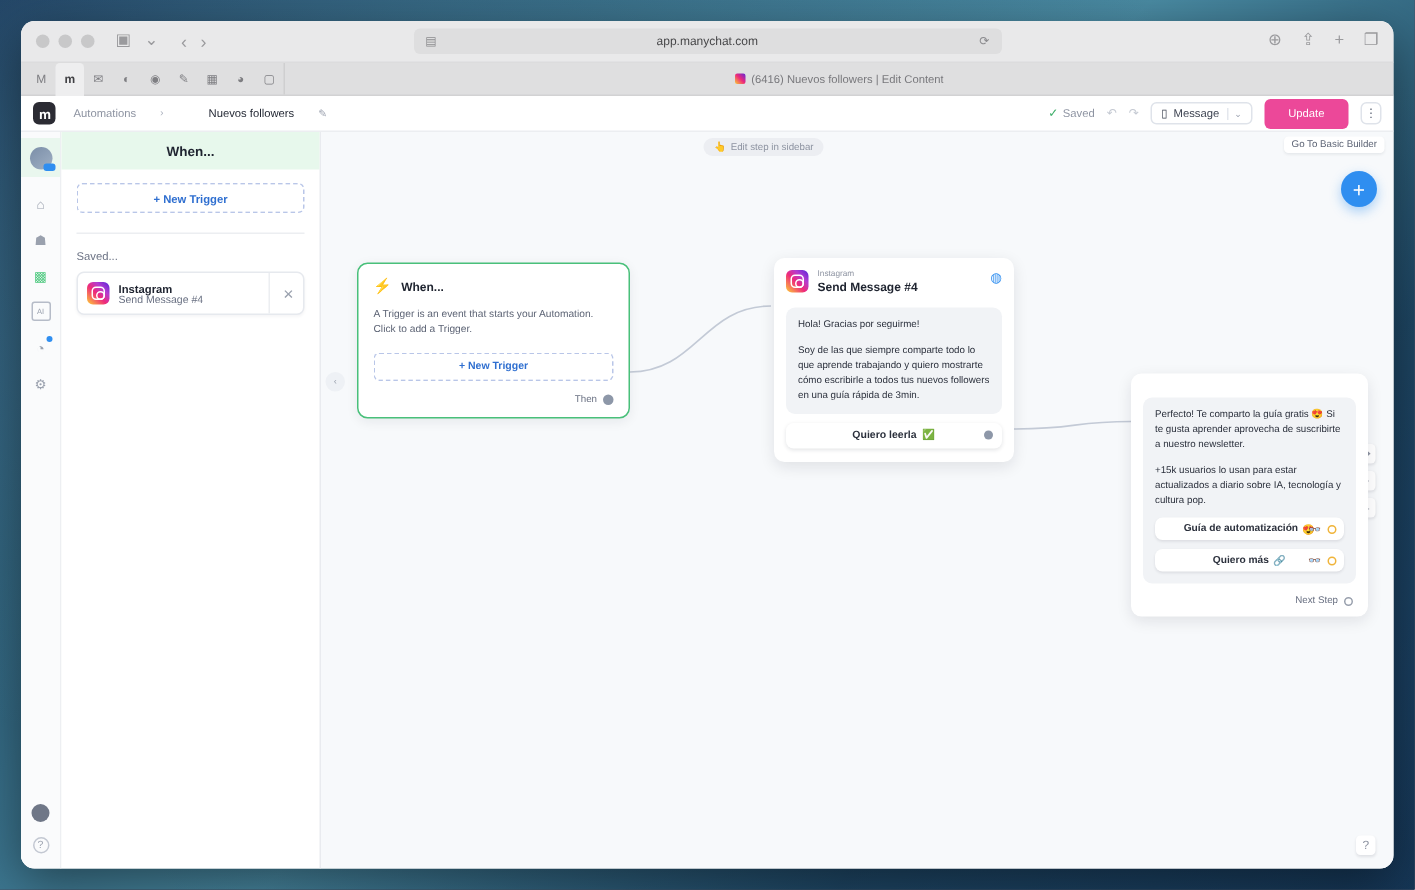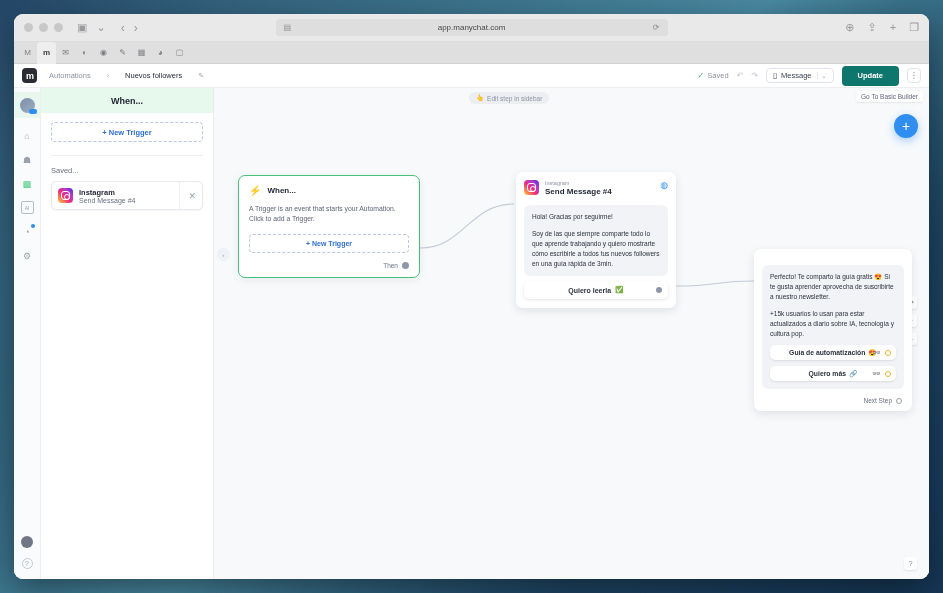--- a/index.html
+++ b/index.html
@@ -85,35 +85,35 @@
     background: #fff;
   }
   .mc-logo {
     width: 15px; height: 15px; border-radius: 4px; background: #2b2b33;
     color: #fff; font-size: 9px; font-weight: 800; display:flex; align-items:center; justify-content:center;
     letter-spacing: -1px;
   }
   .crumbs { display: flex; align-items: center; gap: 16px; margin-left: 12px; font-size: 7.5px; }
   .crumb-muted { color: #8d93a1; }
   .crumb-sep { color: #aeb4c0; font-size: 7px; }
-  .crumb-cur { color: #1f2430; }
+  .crumb-cur { color: #1f2430; margin-left: 14px; }
   .pencil { color: #9aa0ae; font-size: 7px; }
   .hdr-right { margin-left: auto; display: flex; align-items: center; gap: 8px; }
   .saved { font-size: 7.5px; color: #8d93a1; display:flex; align-items:center; gap:3px; }
   .check { color: #3fae6a; font-size: 8px; }
   .ico-btn { font-size: 8px; color: #c4c9d2; }
   .preview-btn {
     display: flex; align-items: center; gap: 4px;
     border: 1px solid #dfe3ea; border-radius: 4px;
     height: 15px; padding: 0 6px; font-size: 7.5px; color: #3c4250; background:#fff;
   }
   .preview-btn .caret { color:#9aa0ae; font-size:6px; border-left:1px solid #e4e7ed; padding-left:4px; margin-left:1px;}
   .update-btn {
     height: 15px; padding: 10px 16px; border-radius: 4px;
-    background: #0f766e; color: #fff; font-size: 7.5px; font-weight: 700;
+    background: #ec4899; color: #fff; font-size: 7.5px; font-weight: 400;
     display: flex; align-items: center; justify-content: center;
   }
   .kebab {
     width: 14px; height: 15px; border: 1px solid #dfe3ea; border-radius: 4px;
     display:flex; align-items:center; justify-content:center; color:#5d6475; font-size:8px;
   }
   
   .app-body { flex: 1; display: flex; min-height: 0; position: relative; }
   
   .rail {
@@ -316,20 +316,24 @@
     <div class="pinned">
       <span class="pin">M</span>
       <span class="pin active">m</span>
       <span class="pin">✉</span>
       <span class="pin">◐</span>
       <span class="pin">◉</span>
       <span class="pin">✎</span>
       <span class="pin">▦</span>
       <span class="pin">◕</span>
       <span class="pin">▢</span>
+    </div>
+    <div class="tab">
+      <span class="favicon ig"></span>
+      <span class="lbl">(6416) Nuevos followers | Edit Content</span>
     </div>
   </div>
 
   <div class="app">
 
     <div class="app-header">
       <div class="mc-logo">m</div>
       <div class="crumbs">
         <span class="crumb-muted">Automations</span>
         <span class="crumb-sep">›</span>

